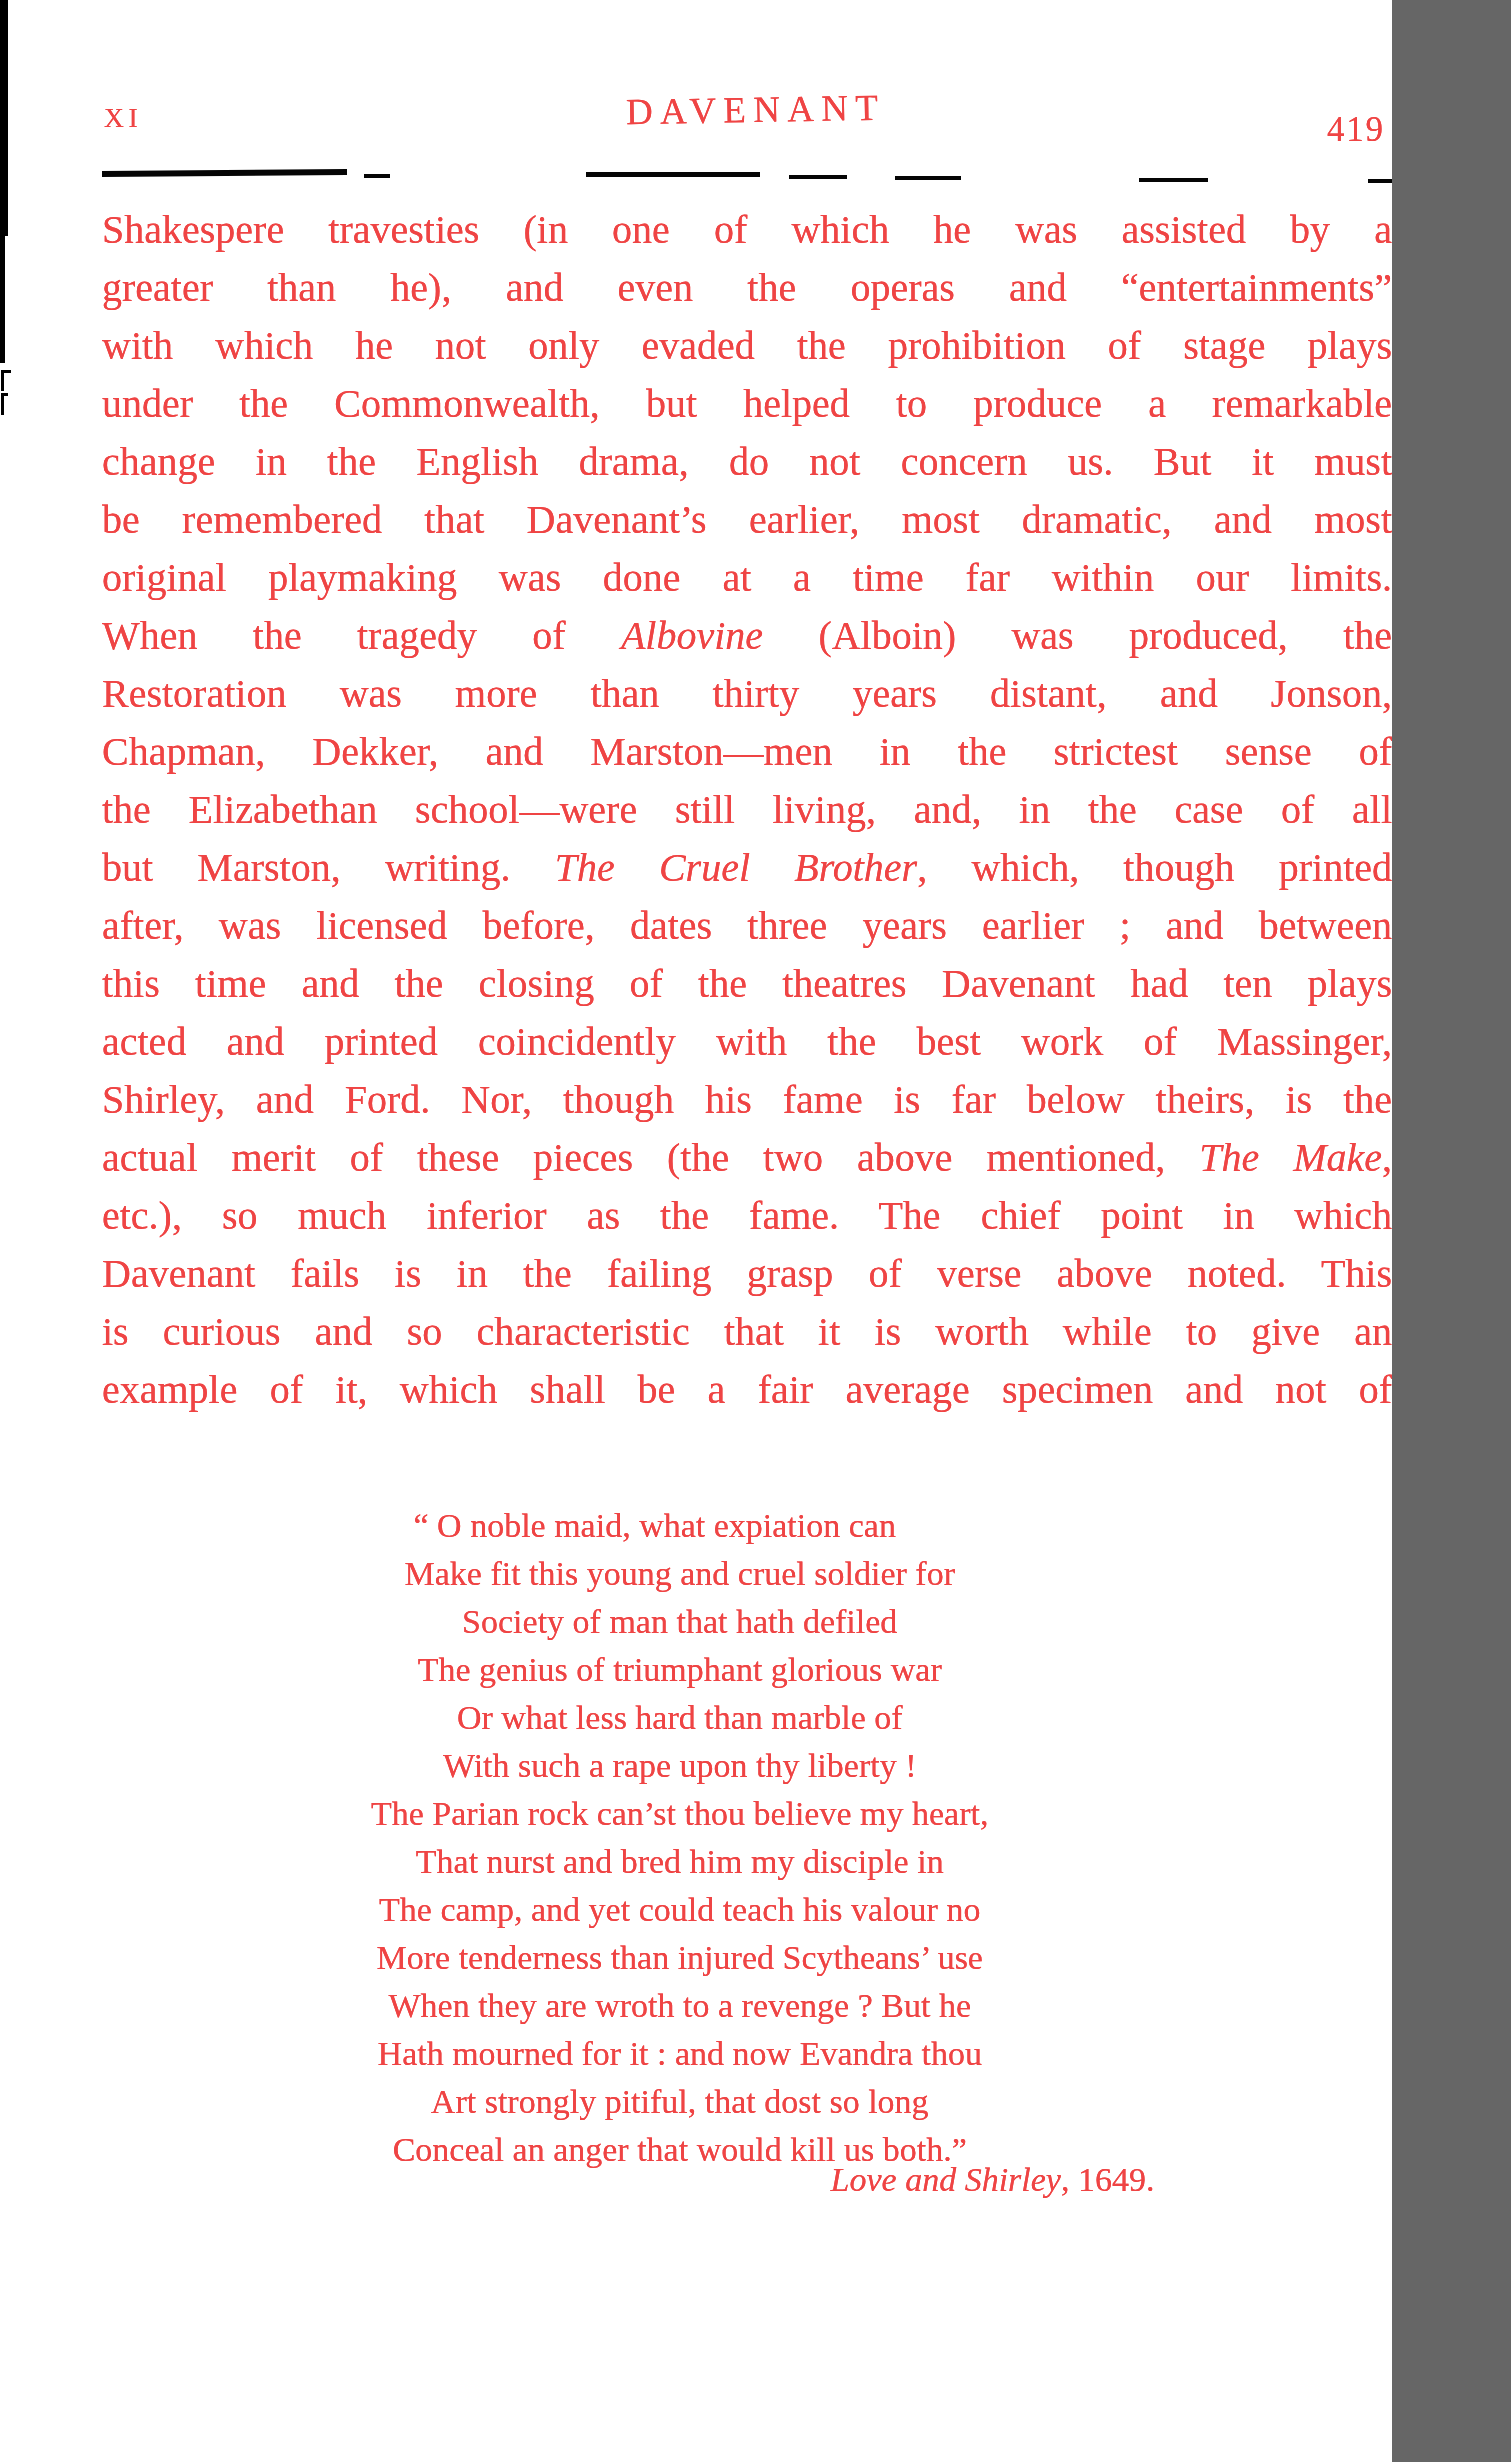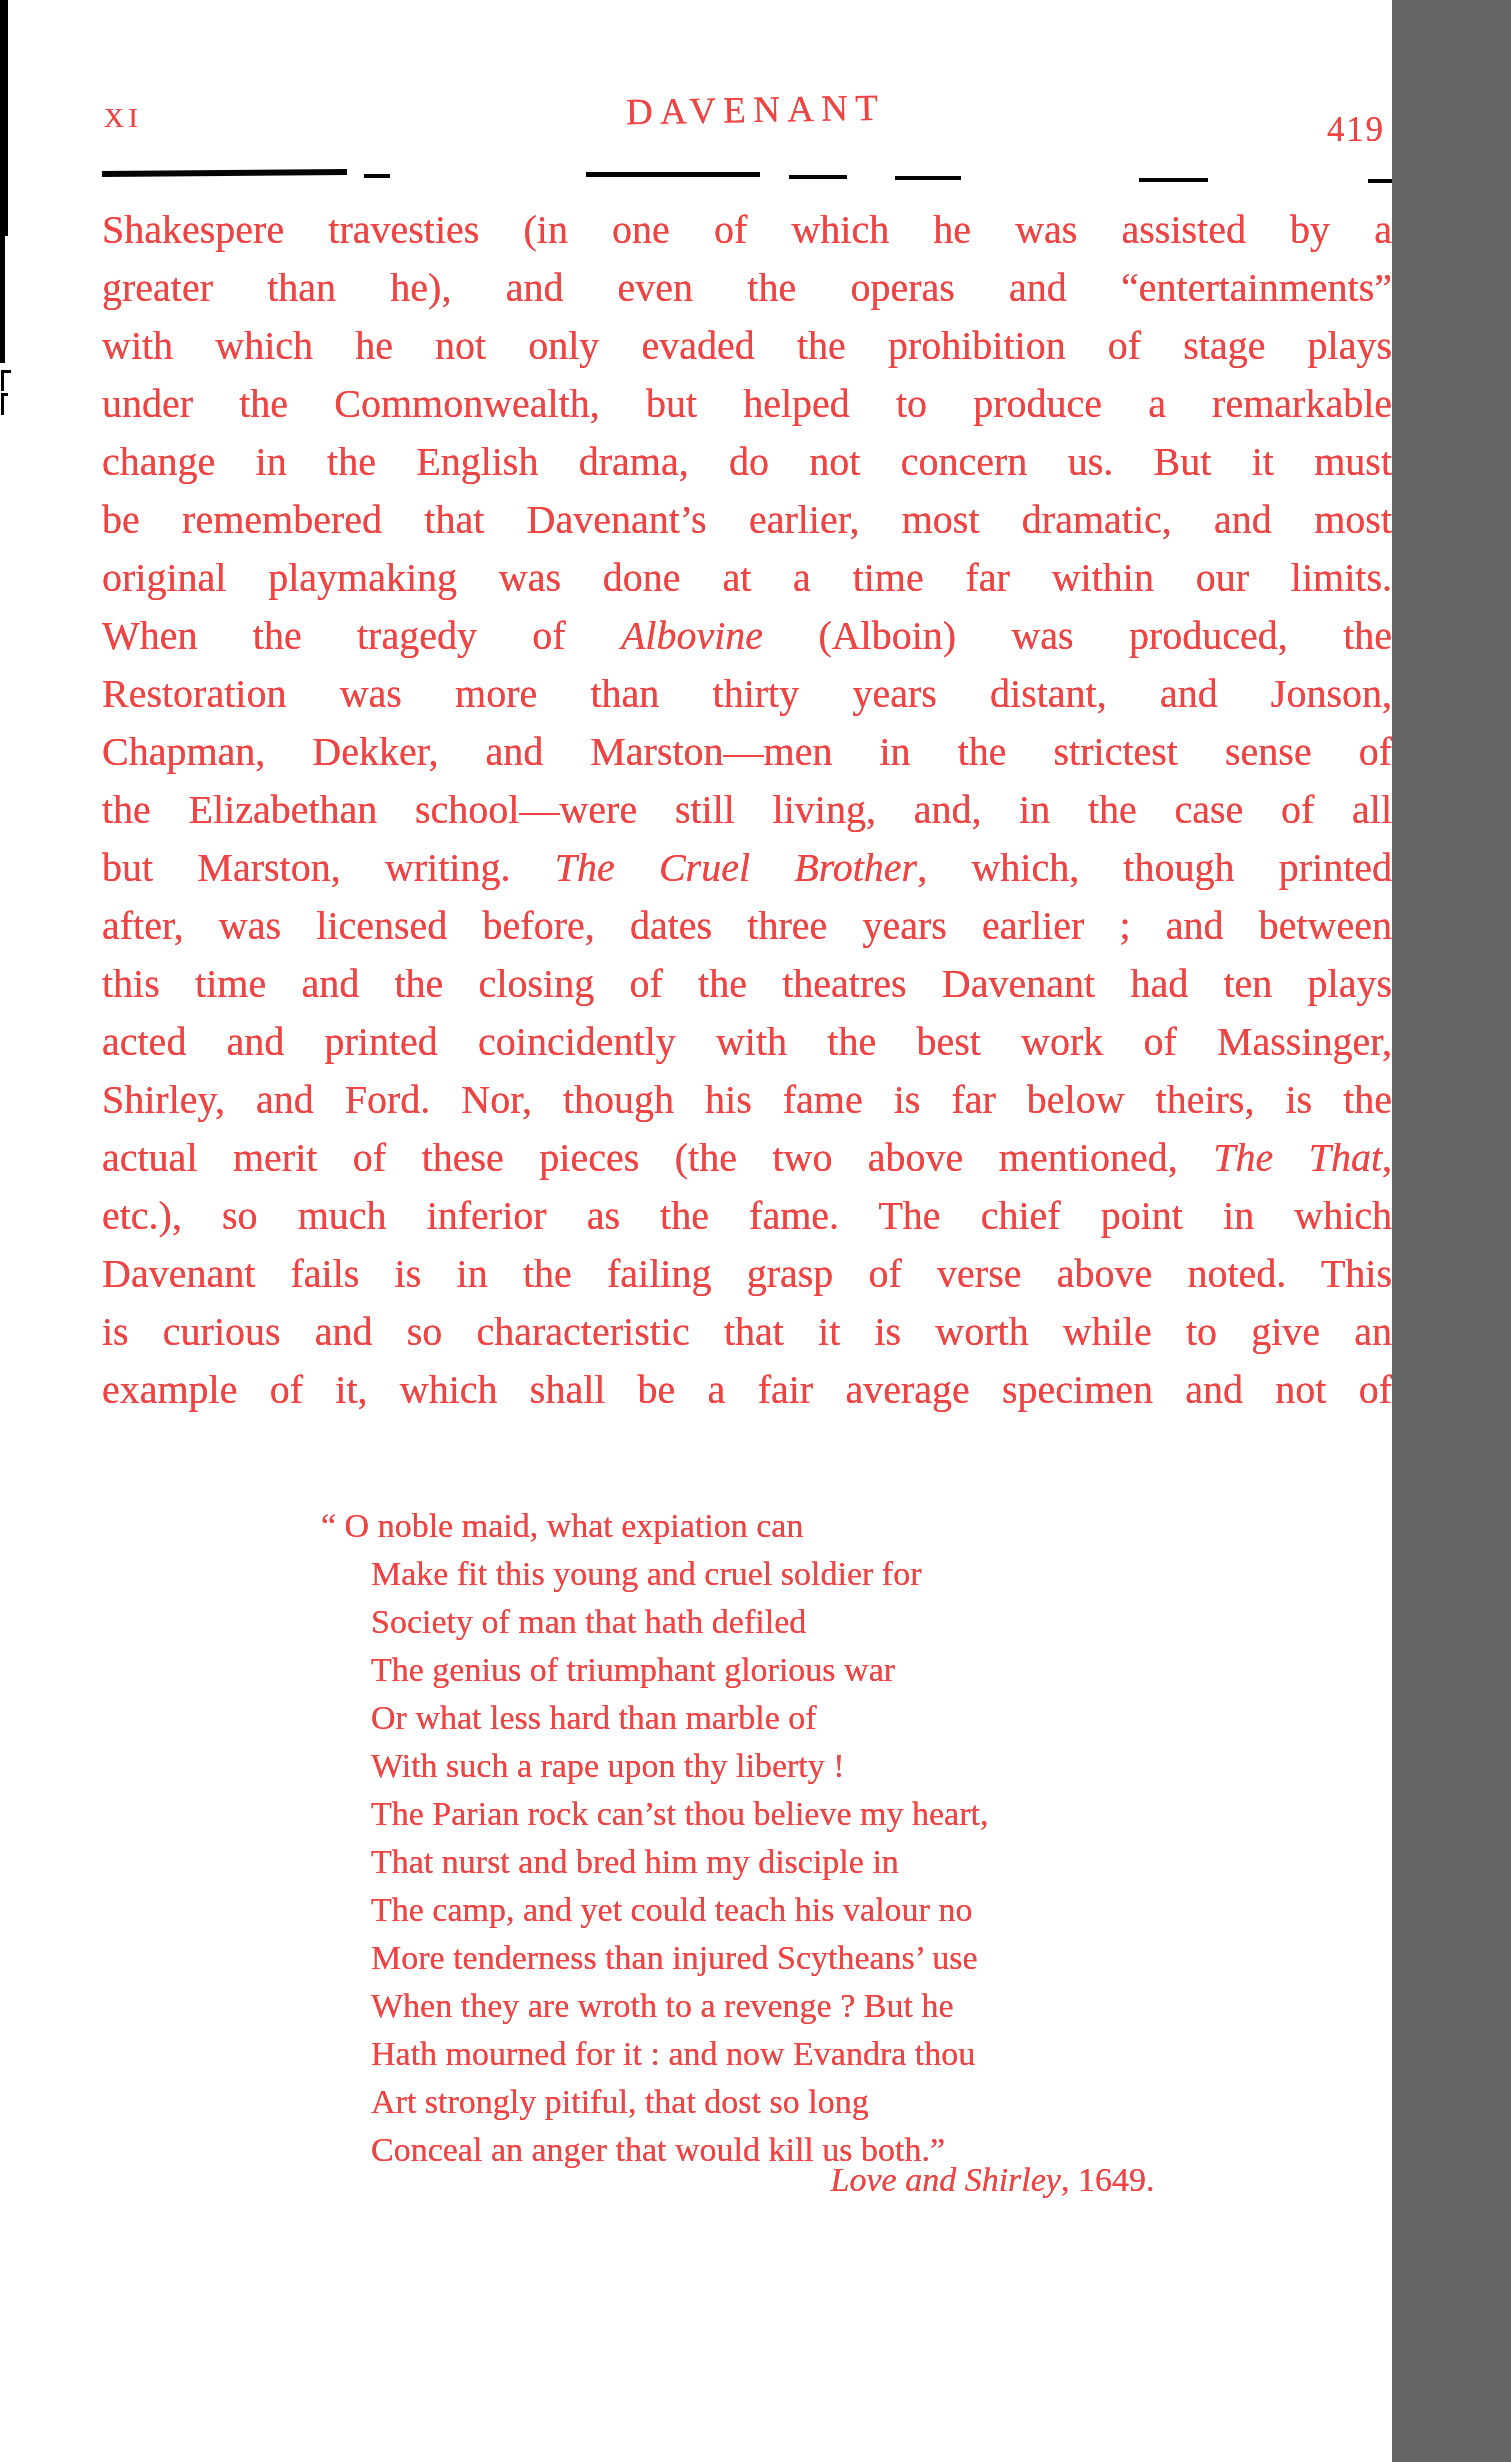--- a/index.html
+++ b/index.html
@@ -63,21 +63,21 @@
     text-align-last: justify;
   }
   .bline.last { text-align-last: left; }
   .bline em { font-style: italic; }
 
   
   .poem {
     position: absolute; left: 371px; top: 1502px;
     font-size: 34px;
   }
-  .pline { height: 48px; line-height: 48px; white-space: nowrap; }
+  .pline { height: 48px; line-height: 48px; white-space: nowrap; text-align: center; }
   .pline.first { text-indent: -50px; }
 
   
   .attribution {
     position: absolute; left: 796px; top: 2161px; width: 393px;
     font-size: 34px; text-align: center; white-space: nowrap;
   }
   .attribution em { font-style: italic; }
 </style>
 </head>
@@ -118,21 +118,21 @@
       <div class="bline"><span>original playmaking was done at a time far within our limits.</span></div>
       <div class="bline"><span>When the tragedy of </span><em>Albovine</em><span> (Alboin) was produced, the</span></div>
       <div class="bline"><span>Restoration was more than thirty years distant, and Jonson,</span></div>
       <div class="bline"><span>Chapman, Dekker, and Marston—men in the strictest sense of</span></div>
       <div class="bline"><span>the Elizabethan school—were still living, and, in the case of all</span></div>
       <div class="bline"><span>but Marston, writing.  </span><em>The Cruel Brother</em><span>, which, though printed</span></div>
       <div class="bline"><span>after, was licensed before, dates three years earlier ; and between</span></div>
       <div class="bline"><span>this time and the closing of the theatres Davenant had ten plays</span></div>
       <div class="bline"><span>acted and printed coincidently with the best work of Massinger,</span></div>
       <div class="bline"><span>Shirley, and Ford.  Nor, though his fame is far below theirs, is the</span></div>
-      <div class="bline"><span>actual merit of these pieces (the two above mentioned, </span><em>The That</em><span>,</span></div>
+      <div class="bline"><span>actual merit of these pieces (the two above mentioned, </span><em>The Make</em><span>,</span></div>
       <div class="bline"><span>etc.), so much inferior as the fame.  The chief point in which</span></div>
       <div class="bline"><span>Davenant fails is in the failing grasp of verse above noted.  This</span></div>
       <div class="bline"><span>is curious and so characteristic that it is worth while to give an</span></div>
       <div class="bline"><span>example of it, which shall be a fair average specimen and not of</span></div>
     </main>
 
   <section class="poem">
       <div class="pline first">“ O noble maid, what expiation can</div>
       <div class="pline">Make fit this young and cruel soldier for</div>
       <div class="pline">Society of man that hath defiled</div>

